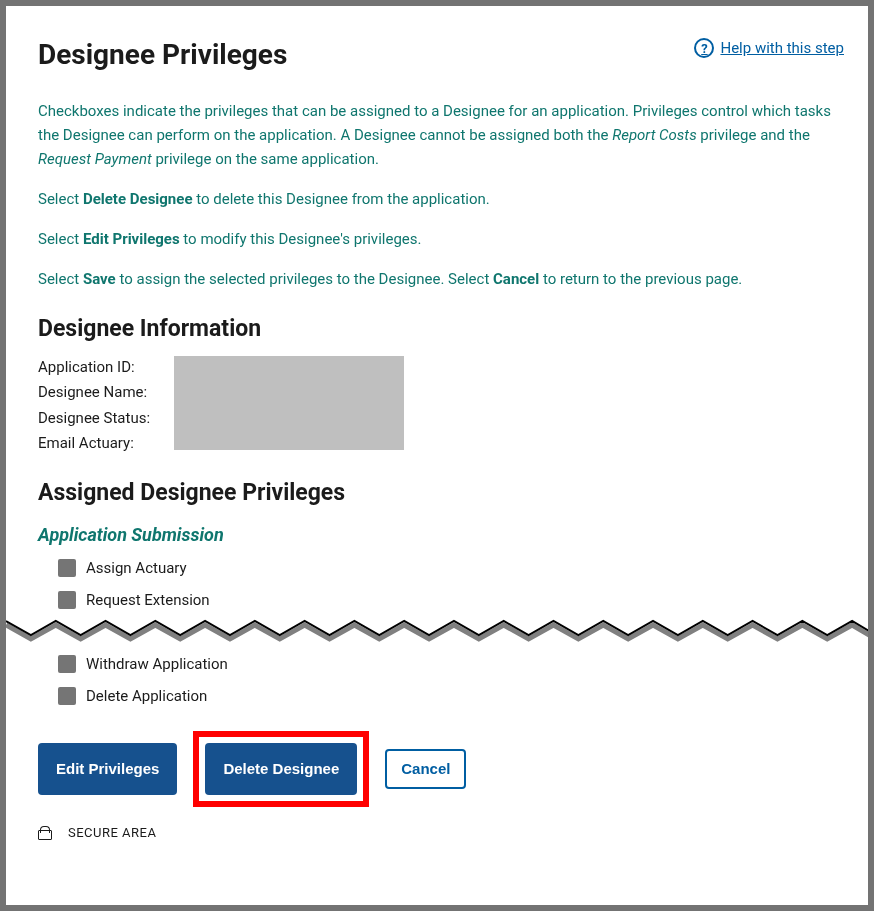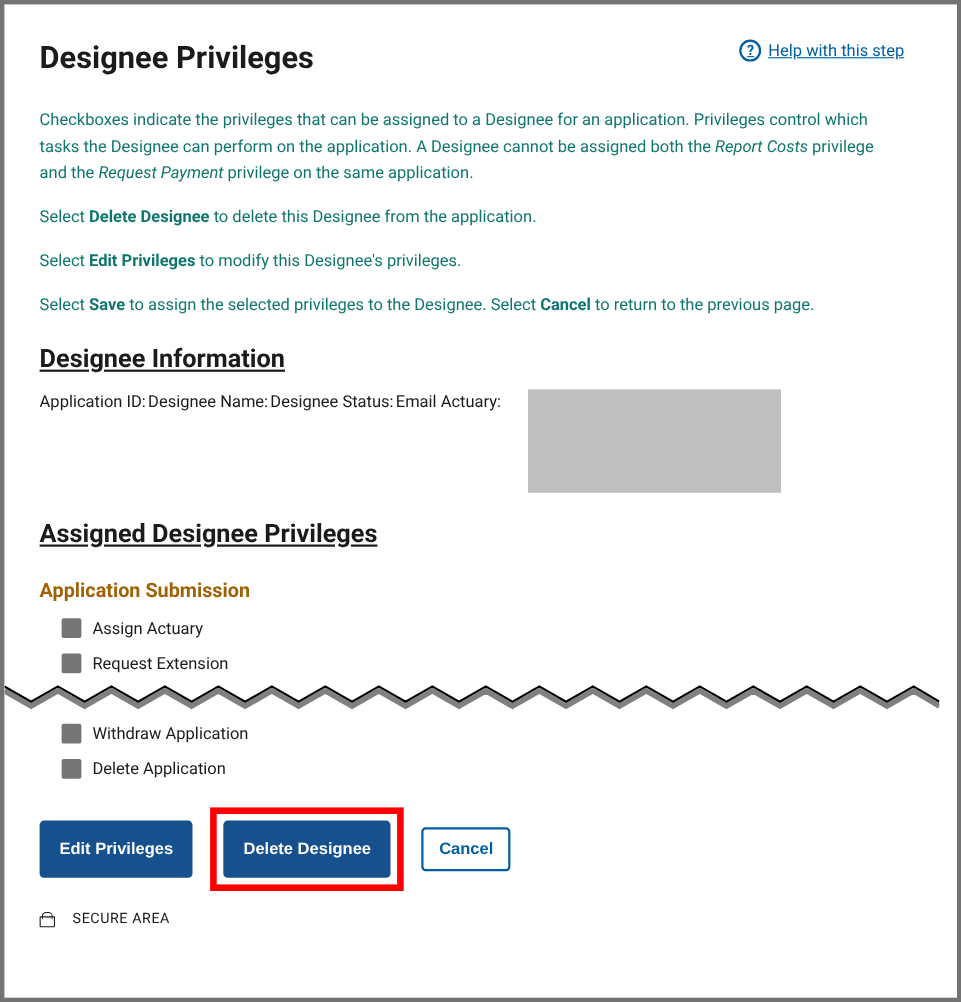--- a/index.html
+++ b/index.html
@@ -9,22 +9,22 @@
     }
     body {
       font-family: -apple-system, BlinkMacSystemFont, "Segoe UI", Roboto, "Helvetica Neue", Arial, sans-serif;
       font-size: 15px;
       color: #1b1b1b;
       background: #fff;
     }
     .container {
       width: 874px;
       height: 911px;
-      border: 4px solid #737373;
-      padding: 32px 48px 10px 32px;
+      border: 6px solid #737373;
+      padding: 32px 24px 10px 32px;
       position: relative;
       overflow: hidden;
     }
     .header-row {
       display: flex;
       justify-content: space-between;
       align-items: flex-start;
       margin-bottom: 28px;
     }
     h1 {
@@ -64,37 +64,38 @@
     }
     p i, p em {
       font-style: italic;
     }
     h2 {
       font-size: 23px;
       font-weight: 700;
       color: #1b1b1b;
       margin-top: 24px;
       margin-bottom: 14px;
-      text-decoration: underline;
     }
     h3 {
       font-size: 18px;
       font-weight: 700;
-      color: #a16207;
-      margin-top: 28px;
+      color: #0f766e;
+      margin-top: 18px;
       margin-bottom: 14px;
+      font-style: italic;
     }
     .info-block {
       display: flex;
       gap: 24px;
       align-items: flex-start;
       margin-bottom: 4px;
     }
     .info-labels {
       display: flex;
+      flex-direction: column;
       gap: 2px;
       font-size: 15px;
       line-height: 1.55;
     }
     .redacted {
       width: 230px;
       height: 94px;
       background: #bfbfbf;
     }
     .checkbox-row {

